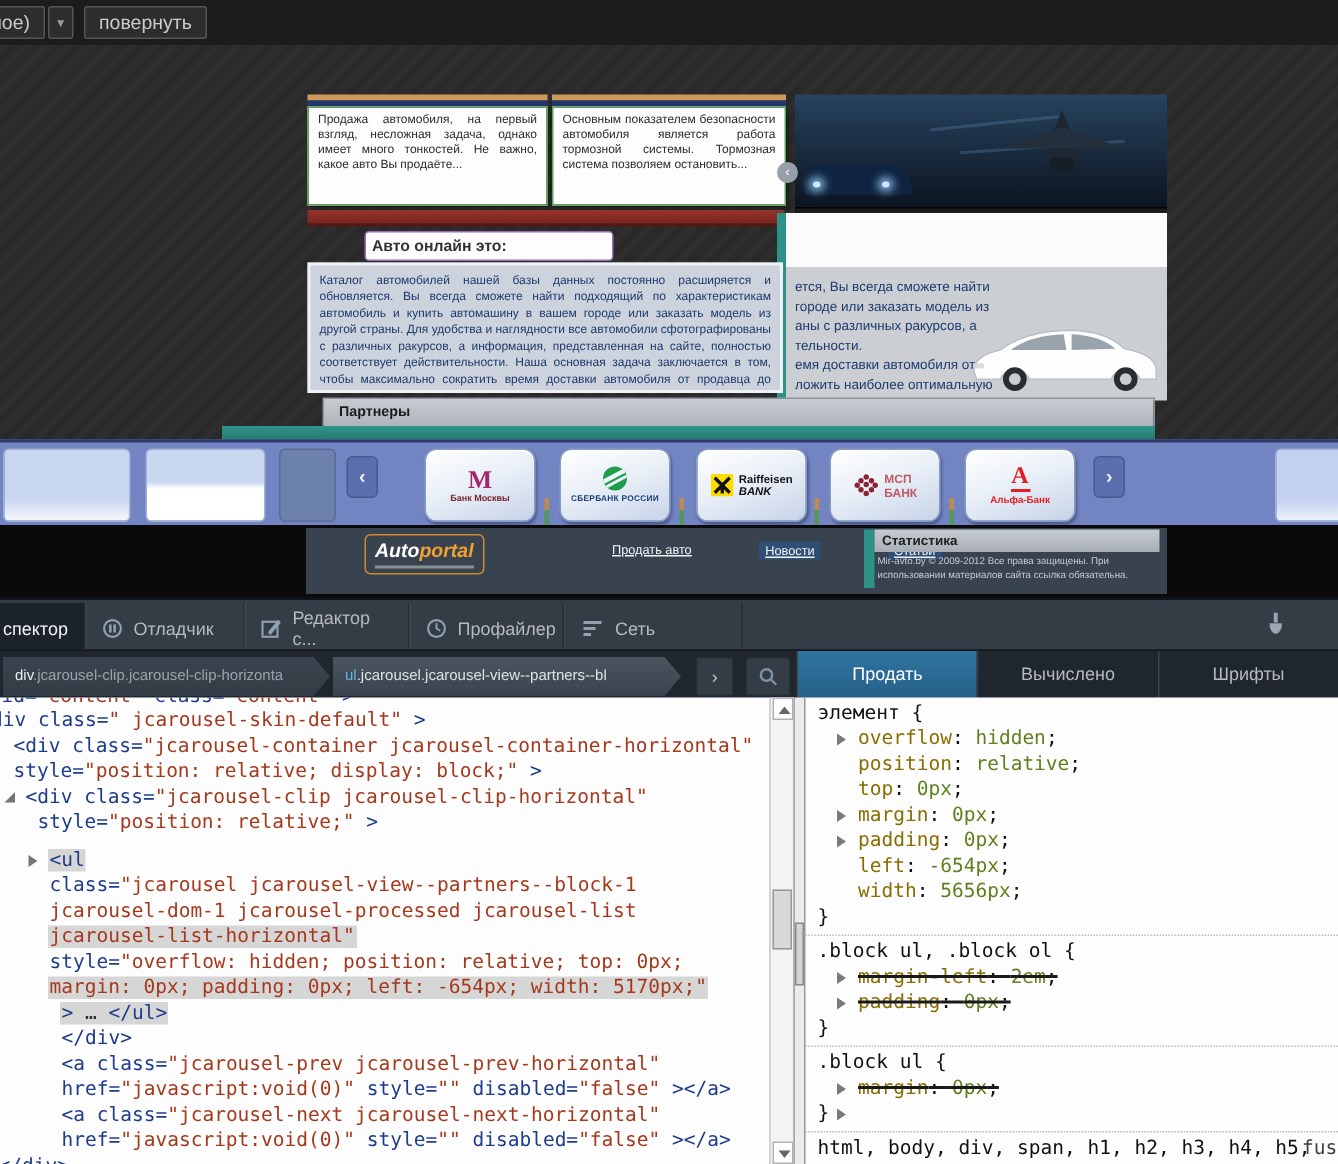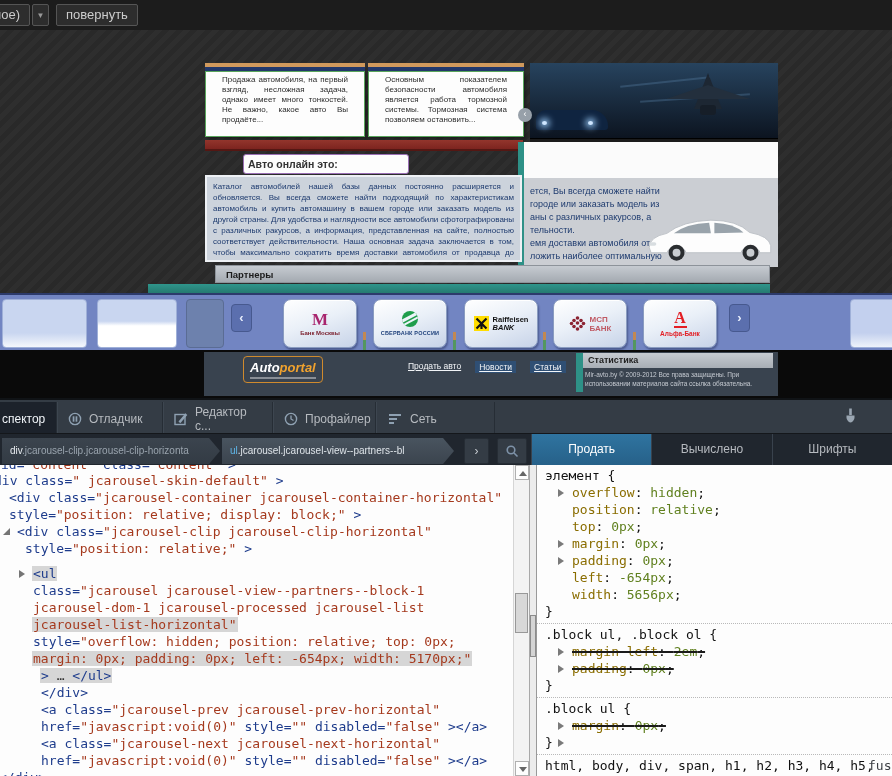--- a/index.html
+++ b/index.html
@@ -17,21 +17,21 @@
   #rotate-btn { left:56px; }
 
   
   #viewport { position:absolute; left:0; top:30px; width:892px; height:368px;
               background:repeating-linear-gradient(135deg,#2e2e2e 0 5px,#292929 5px 10px); }
   .abs { position:absolute; }
 
   .topstrip-orange { background:#d0995c; height:4px; }
   .topstrip-navy   { background:#22386b; height:4px; }
   .pcard { background:#fdfdfd; border:1px solid #59a55c; box-shadow:2px 2px 3px rgba(0,0,0,.35);
-           font-size:8px; line-height:10px; color:#2b2b2b; padding:3px 16px; text-align:justify; overflow:hidden; }
+           font-size:8px; line-height:10px; color:#2b2b2b; padding:3px 6px; text-align:justify; overflow:hidden; }
 
   
   #video { left:530px; top:33px; width:248px; height:75px; background:linear-gradient(#27435e,#0c1420); overflow:hidden; }
   #video .streak { position:absolute; background:rgba(90,130,165,.35); height:2px; }
   #vcar { position:absolute; left:6px; bottom:8px; width:72px; height:20px; background:#0f2440;
           border-radius:10px 16px 3px 3px; }
   #vcar i { position:absolute; bottom:5px; width:5px; height:4px; background:#cfe6ff; border-radius:50%;
             box-shadow:0 0 6px 3px rgba(160,210,255,.8); }
   #vjet { position:absolute; right:10px; top:6px; }
   #vctrl { left:530px; top:108px; width:248px; height:23px; background:#1b1b1b; border-top:1px solid #000; }
@@ -55,21 +55,21 @@
   #about-label { left:243px; top:124px; width:166px; height:20px; background:#fdfdfd; border:1px solid #9a6fb4;
                  border-radius:3px; font-size:10.5px; font-weight:bold; color:#333; line-height:18px; padding-left:4px; }
   #about-card { left:205px; top:145px; width:317px; height:87px; background:#ccd3dc; border:2px solid #eef1f5;
                 font-size:8px; line-height:11px; color:#1d3a6e; padding:4px 6px; text-align:justify; overflow:hidden; }
   #teal-vert { left:518px; top:112px; width:6px; height:126px; background:#2e9187; }
   #right-white { left:524px; top:112px; width:254px; height:36px; background:#fbfbfb; }
   #right-panel { left:524px; top:148px; width:254px; height:89px; background:#cbced3; overflow:hidden; }
   #right-panel-text { position:absolute; left:6px; top:7px; font-size:9px; line-height:13px; color:#1d3a6e; white-space:pre-line; }
   #car-svg { position:absolute; right:2px; bottom:2px; }
 
-  #partners-bar { left:215px; top:235px; width:555px; height:18px;
+  #partners-bar { left:215px; top:235px; width:555px; height:28px;
                   background:linear-gradient(#c6cbd1,#a4aab1); border:1px solid #8d939a;
                   font-size:9.5px; font-weight:bold; color:#1c1c1c; line-height:17px; padding-left:10px; }
   #teal-band { left:148px; top:254px; width:622px; height:9px; background:linear-gradient(#2f958b,#257a71); }
 
   
   #carousel { left:0; top:263px; width:892px; height:57px; background:#7285c2; border-top:2px solid #2c3a6b; }
   .ghost-card { position:absolute; top:4px; height:49px; border-radius:4px; border:1px solid #9fb0d8; }
   .bank-card { position:absolute; top:4px; width:74px; height:49px; border-radius:8px;
                background:linear-gradient(160deg,#ffffff 0%,#eaf0f8 45%,#c7d3e8 100%);
                border:1px solid #8a9cc0; box-shadow:inset 0 1px 0 #fff,1px 2px 2px rgba(20,30,70,.4);
@@ -95,21 +95,21 @@
 
   
   #blackband { left:0; top:320px; width:892px; height:78px; background:#0a0a0a; }
   #footer { left:204px; top:322px; width:574px; height:44px; background:#39434f; }
   #aplogo { position:absolute; left:39px; top:4px; border:1px solid #cf8a2d; border-radius:4px; padding:1px 6px 3px; }
   #aplogo .a1 { color:#fff; font-weight:bold; font-style:italic; font-size:13px; }
   #aplogo .a2 { color:#f0a22e; font-weight:bold; font-style:italic; font-size:13px; }
   #aplogo .tag { height:2px; background:#8a8f96; margin-top:1px; }
   #footer-links { position:absolute; left:204px; top:9px; display:flex; gap:14px; }
   .flink { font-size:8.5px; color:#f2f4f7; text-decoration:underline; }
-  .flink.boxed { background:#2f4f74; padding:1px 4px; }
+  .flink.boxed { background:#2f4f74; padding:1px 4px;margin-left:31px; }
   #stats-teal { position:absolute; left:372px; top:1px; width:7px; height:39px; background:#2e9187; }
   #stats-head { position:absolute; left:379px; top:1px; width:190px; height:15px; background:linear-gradient(#c6cbd1,#a8aeb5);
                 font-size:9px; font-weight:bold; color:#222; line-height:14px; padding-left:5px; }
   #stats-copy { position:absolute; left:381px; top:19px; width:186px; font-size:6.5px; line-height:8.5px; color:#c5cad1; }
 
   
   #devtools { position:absolute; left:0; top:398px; width:892px; height:378px; background:#343c45; }
   #dt-toolbar { position:absolute; left:0; top:0; width:892px; height:35px; background:#343c45; border-top:2px solid #101316; }
   .dtab { position:absolute; top:2px; height:33px; display:flex; align-items:center; gap:7px; padding:0 10px;
           color:#b6babf; font-size:12px; border-right:1px solid #262d35; border-left:1px solid #3d4650; }

